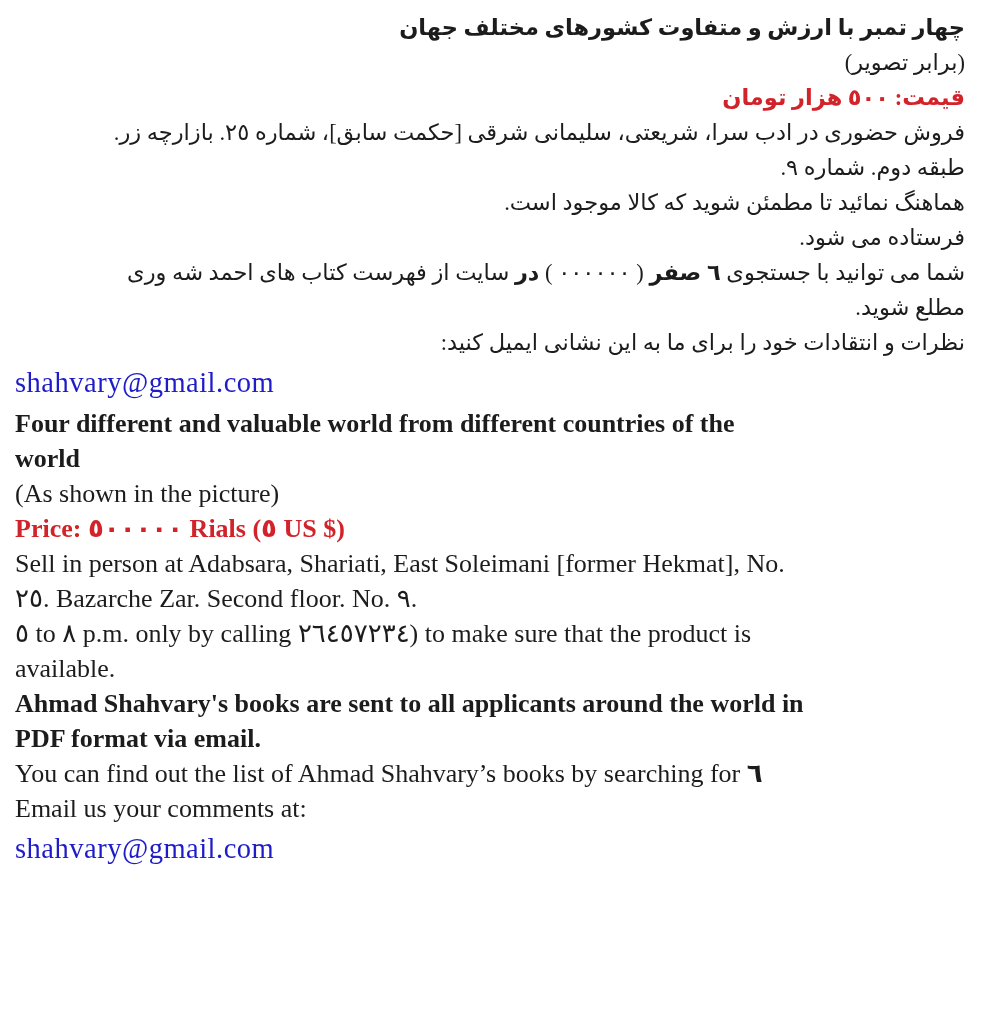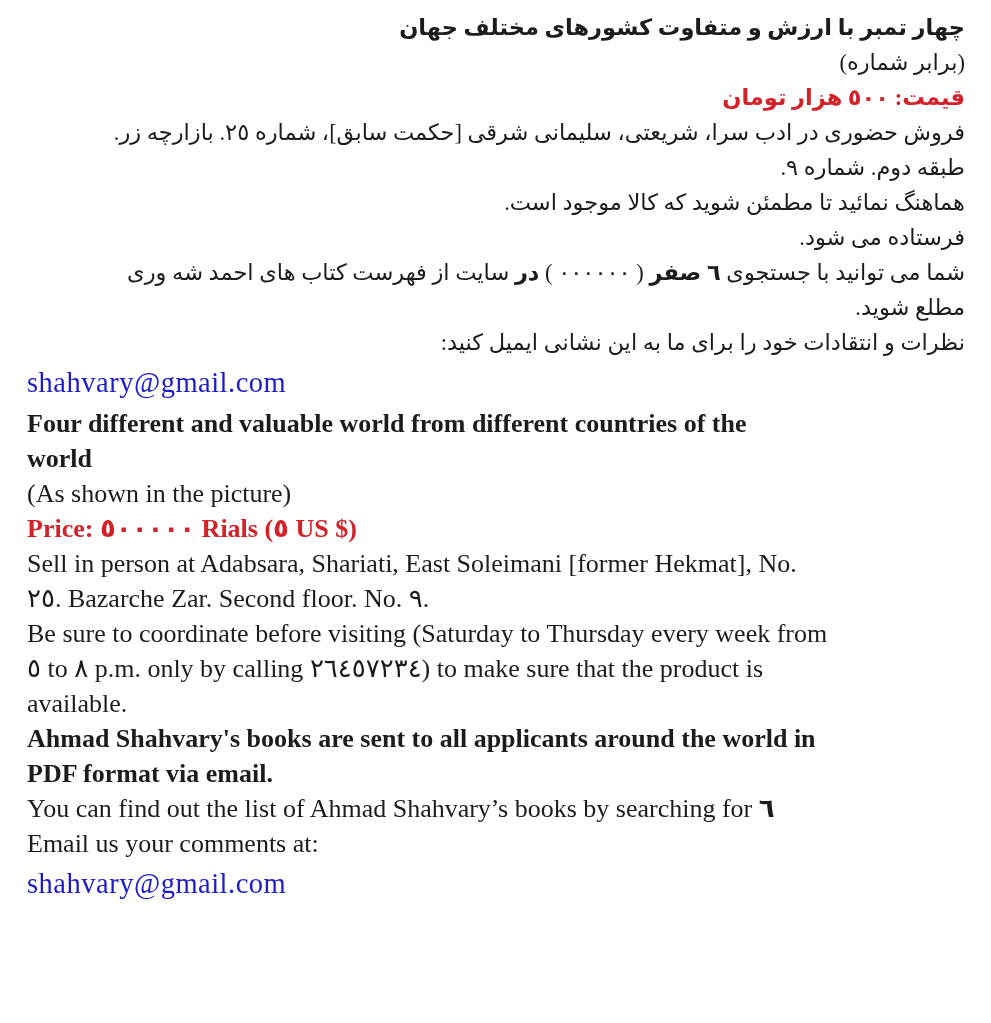--- a/index.html
+++ b/index.html
@@ -7,21 +7,20 @@
   .doc{
     padding:10px 26px 0 15px;
     font-family:"Liberation Serif","DejaVu Sans",serif;
     color:#1c1c1c;
   }
   .line{
     font-size:26px;
     line-height:35px;
     white-space:nowrap;
     overflow:hidden;
-    margin-left:12px;
   }
   .line[dir="rtl"]{
     text-align:right;
     font-size:22.5px;
   }
   .line[dir="ltr"]{text-align:left;}
   .b{font-weight:700;}
   .red{color:#d2232b;}
   .email{
     color:#1e1cc8;
@@ -29,37 +28,36 @@
     font-size:28.5px;
     line-height:46px;
     letter-spacing:0.5px;
   }
 </style>
 </head>
 <body>
 
 <div class="doc">
     <div class="line" dir="rtl"><span class="b">چهار تمبر با ارزش و متفاوت کشورهای مختلف جهان</span></div>
-    <div class="line" dir="rtl"><span>(برابر شماره)</span></div>
+    <div class="line" dir="rtl"><span>(برابر تصویر)</span></div>
     <div class="line" dir="rtl"><span class="b red">قیمت: ٥٠٠ هزار تومان</span></div>
     <div class="line" dir="rtl"><span>فروش حضوری در ادب سرا، شریعتی، سلیمانی شرقی [حکمت سابق]، شماره ٢٥. بازارچه زر.</span></div>
     <div class="line" dir="rtl"><span>طبقه دوم. شماره ٩.</span></div>
     <div class="line" dir="rtl"><span>هماهنگ نمائید تا مطمئن شوید که کالا موجود است.</span></div>
     <div class="line" dir="rtl"><span>فرستاده می شود.</span></div>
     <div class="line" dir="rtl"><span>شما می توانید با جستجوی </span><span class="b">٦ صفر</span><span> ( ٠٠٠٠٠٠ ) </span><span class="b">در</span><span> سایت از فهرست کتاب های احمد شه وری</span></div>
     <div class="line" dir="rtl"><span>مطلع شوید.</span></div>
     <div class="line" dir="rtl"><span>نظرات و انتقادات خود را برای ما به این نشانی ایمیل کنید:</span></div>
     <div class="line email" dir="ltr"><span>shahvary@gmail.com</span></div>
     <div class="line" dir="ltr"><span class="b">Four different and valuable world from different countries of the</span></div>
     <div class="line" dir="ltr"><span class="b">world</span></div>
     <div class="line" dir="ltr"><span>(As shown in the picture)</span></div>
     <div class="line" dir="ltr"><span class="b red">Price: ٥٠٠٠٠٠ Rials (٥ US $)</span></div>
     <div class="line" dir="ltr"><span>Sell in person at Adabsara, Shariati, East Soleimani [former Hekmat], No.</span></div>
     <div class="line" dir="ltr"><span>٢٥. Bazarche Zar. Second floor. No. ٩.</span></div>
-    <div class="line" dir="ltr"><span>Be sure to coordinate before visiting (Saturday to Thursday every week from</span></div>
     <div class="line" dir="ltr"><span>٥ to ٨ p.m. only by calling ٢٦٤٥٧٢٣٤) to make sure that the product is</span></div>
     <div class="line" dir="ltr"><span>available.</span></div>
     <div class="line" dir="ltr"><span class="b">Ahmad Shahvary's books are sent to all applicants around the world in</span></div>
     <div class="line" dir="ltr"><span class="b">PDF format via email.</span></div>
     <div class="line" dir="ltr"><span>You can find out the list of Ahmad Shahvary’s books by searching for </span><span class="b">٦</span></div>
     <div class="line" dir="ltr"><span>Email us your comments at:</span></div>
     <div class="line email" dir="ltr"><span>shahvary@gmail.com</span></div>
   </div>
 
 </body></html>

